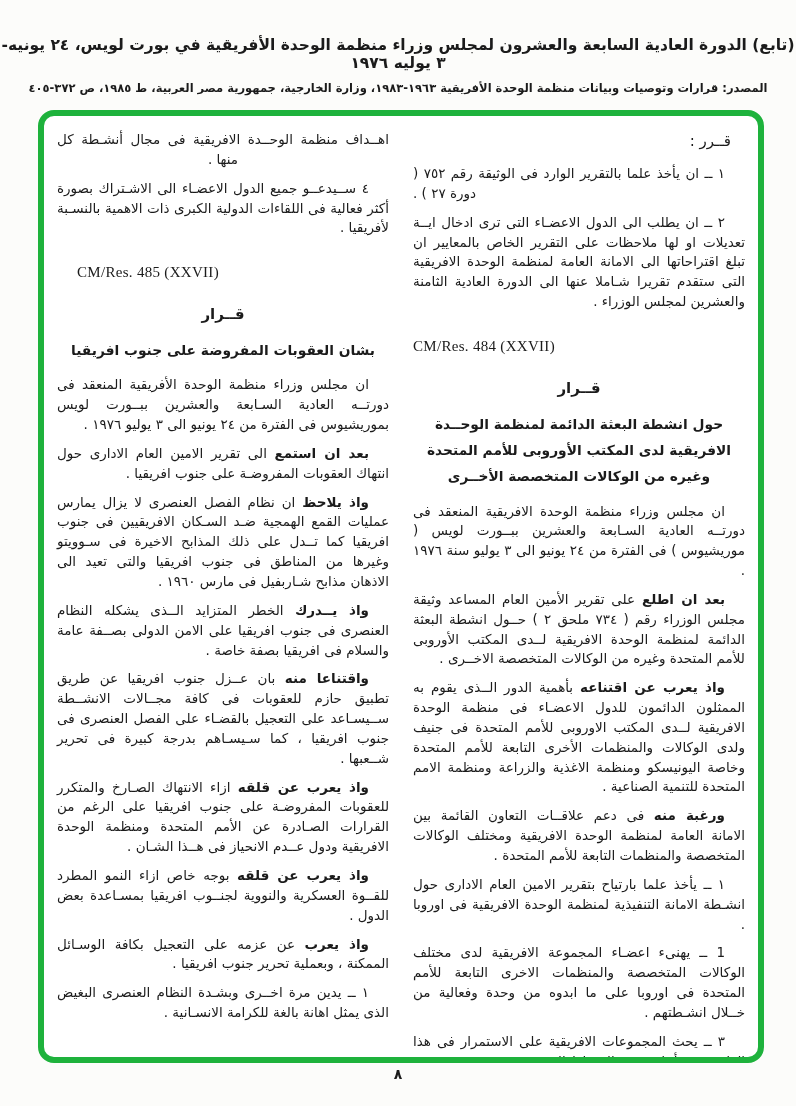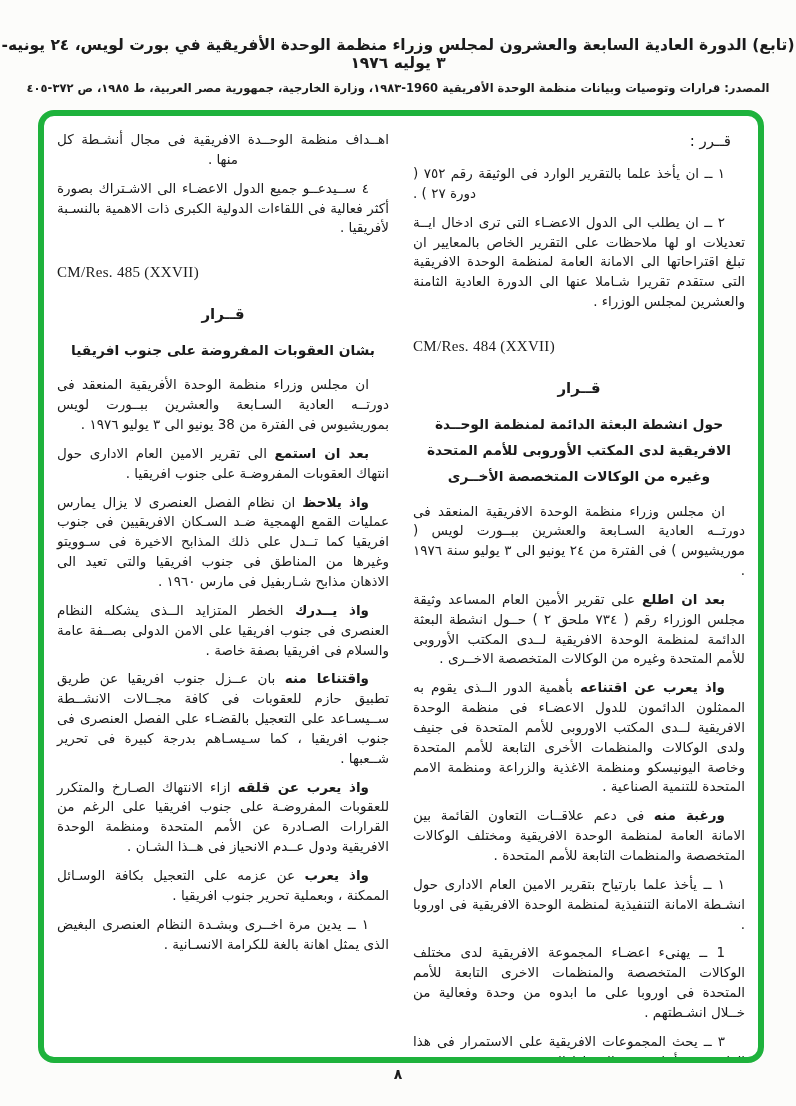--- a/index.html
+++ b/index.html
@@ -52,21 +52,21 @@
   .decree-head {
     font-size: 15px; font-weight: normal;
     text-align: right; margin: 2px 14px 14px 0;
   }
   .rescode {
     font-family: "Liberation Serif", "DejaVu Serif", serif;
     direction: ltr; text-align: left;
     font-size: 15px; letter-spacing: .3px;
     margin: 26px 0 24px 0;
   }
-  .rescode.indent { }
+  .rescode.indent { margin-left: 20px; }
   .restitle {
     text-align: center; font-weight: bold;
     font-size: 15px; margin: 0 0 14px 0;
   }
   .subtitle-line {
     text-align: center; font-weight: bold;
     font-size: 13.8px; line-height: 1.9;
   }
   .subtitle-block { margin-bottom: 12px; }
 
@@ -77,21 +77,21 @@
     font-size: 14px; font-weight: bold;
   }
 </style>
 </head>
 <body>
 
 <div class="page">
 
   <header class="page-header">
     <div class="header-line1">(تابع) الدورة العادية السابعة والعشرون لمجلس وزراء منظمة الوحدة الأفريقية في بورت لويس، ٢٤ يونيه- ٣ يوليه ١٩٧٦</div>
-    <div class="header-line2">المصدر: قرارات وتوصيات وبيانات منظمة الوحدة الأفريقية 1960-١٩٨٣، وزارة الخارجية، جمهورية مصر العربية، ط ١٩٨٥، ص ٣٧٢-٤٠٥</div>
+    <div class="header-line2">المصدر: قرارات وتوصيات وبيانات منظمة الوحدة الأفريقية ١٩٦٣-١٩٨٣، وزارة الخارجية، جمهورية مصر العربية، ط ١٩٨٥، ص ٣٧٢-٤٠٥</div>
   </header>
 
   <div class="frame">
 
     <section class="col">
       <div class="decree-head">قــرر :</div>
 
       <p class="para tail-left"><span>١ ــ ان يأخذ علما بالتقرير الوارد فى الوثيقة رقم ٧٥٢ ( دورة ٢٧ ) .</span></p>
       <p class="para"><span>٢ ــ ان يطلب الى الدول الاعضـاء التى ترى ادخال ايــة تعديلات او لها ملاحظات على التقرير الخاص بالمعايير ان تبلغ اقتراحاتها الى الامانة العامة لمنظمة الوحدة الافريقية التى ستقدم تقريرا شـاملا عنها الى الدورة العادية الثامنة والعشرين لمجلس الوزراء .</span></p>
 
@@ -115,26 +115,27 @@
     <section class="col">
       <p class="para no-indent tail-center"><span>اهــداف منظمة الوحــدة الافريقية فى مجال أنشـطة كل منها .</span></p>
       <p class="para"><span>٤ ســيدعــو جميع الدول الاعضـاء الى الاشـتراك بصورة أكثر فعالية فى اللقاءات الدولية الكبرى ذات الاهمية بالنسـبة لأفريقيا .</span></p>
 
       <div class="rescode indent">CM/Res. 485 (XXVII)</div>
       <div class="restitle">قــرار</div>
       <div class="subtitle-block">
         <div class="subtitle-line">بشان العقوبات المفروضة على جنوب افريقيا</div>
       </div>
 
-      <p class="para"><span class="lead"></span><span>ان مجلس وزراء منظمة الوحدة الأفريقية المنعقد فى دورتــه العادية السـابعة والعشرين ببــورت لويس بموريشيوس فى الفترة من 38 يونيو الى ٣ يوليو ١٩٧٦ .</span></p>
+      <p class="para"><span class="lead"></span><span>ان مجلس وزراء منظمة الوحدة الأفريقية المنعقد فى دورتــه العادية السـابعة والعشرين ببــورت لويس بموريشيوس فى الفترة من ٢٤ يونيو الى ٣ يوليو ١٩٧٦ .</span></p>
       <p class="para"><span class="lead">بعد ان استمع</span><span> الى تقرير الامين العام الادارى حول انتهاك العقوبات المفروضـة على جنوب افريقيا .</span></p>
       <p class="para"><span class="lead">واذ يلاحظ</span><span> ان نظام الفصل العنصرى لا يزال يمارس عمليات القمع الهمجية ضـد السـكان الافريقيين فى جنوب افريقيا كما تــدل على ذلك المذابح الاخيرة فى سـوويتو وغيرها من المناطق فى جنوب افريقيا والتى تعيد الى الاذهان مذابح شـاربفيل فى مارس ١٩٦٠ .</span></p>
       <p class="para"><span class="lead">واذ يــدرك</span><span> الخطر المتزايد الــذى يشكله النظام العنصرى فى جنوب افريقيا على الامن الدولى بصــفة عامة والسلام فى افريقيا بصفة خاصة .</span></p>
       <p class="para"><span class="lead">واقتناعا منه</span><span> بان عــزل جنوب افريقيا عن طريق تطبيق حازم للعقوبات فى كافة مجــالات الانشــطة ســيسـاعد على التعجيل بالقضـاء على الفصل العنصرى فى جنوب افريقيا ، كما سـيسـاهم بدرجة كبيرة فى تحرير شــعبها .</span></p>
       <p class="para"><span class="lead">واذ يعرب عن قلقه</span><span> ازاء الانتهاك الصـارخ والمتكرر للعقوبات المفروضـة على جنوب افريقيا على الرغم من القرارات الصـادرة عن الأمم المتحدة ومنظمة الوحدة الافريقية ودول عــدم الانحياز فى هــذا الشـان .</span></p>
+      <p class="para"><span class="lead">واذ يعرب عن قلقه</span><span> بوجه خاص ازاء النمو المطرد للقــوة العسكرية والنووية لجنــوب افريقيا بمسـاعدة بعض الدول .</span></p>
       <p class="para"><span class="lead">واذ يعرب</span><span> عن عزمه على التعجيل بكافة الوسـائل الممكنة ، وبعملية تحرير جنوب افريقيا .</span></p>
       <p class="para"><span>١ ــ يدين مرة اخــرى وبشـدة النظام العنصرى البغيض الذى يمثل اهانة بالغة للكرامة الانسـانية .</span></p>
     </section>
 
   </div>
 
   <div class="page-number">٨</div>
 </div>
 
 </body></html>

